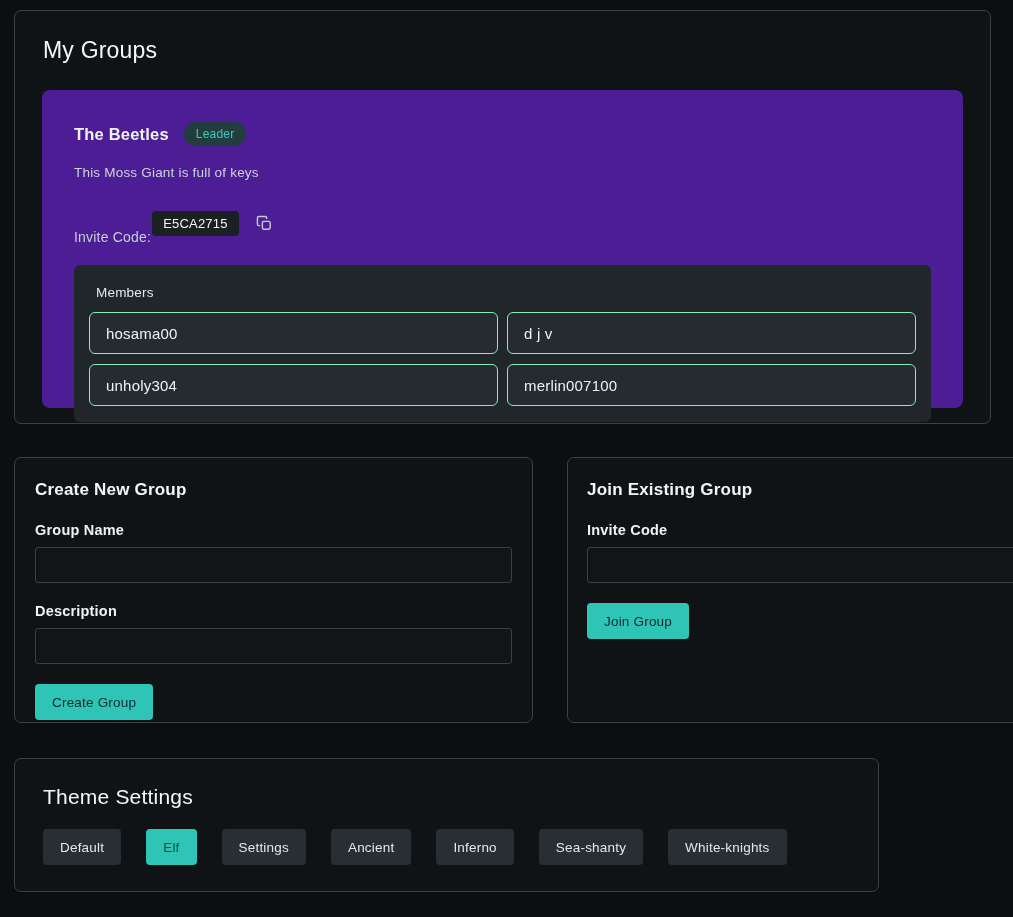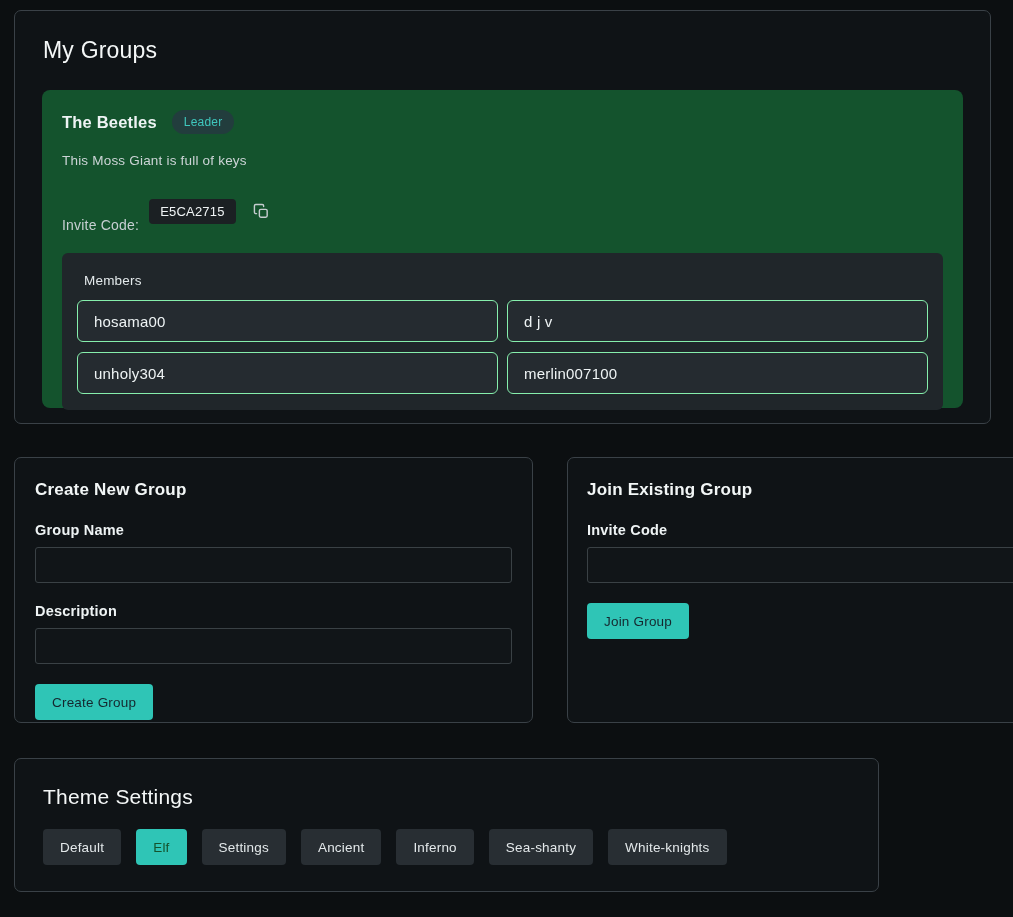--- a/index.html
+++ b/index.html
@@ -14,39 +14,39 @@
   .panel {
     position: absolute;
     background: #0f1316;
     border: 1px solid #3a4147;
     border-radius: 7px;
   }
   
   .sec-groups { left: 14px; top: 10px; width: 977px; height: 414px; padding: 24px 27px; }
   .sec-groups h1 { font-size: 23px; font-weight: 500; color: #f4f7f7; margin: 2px 0 26px 1px; }
   .group-card {
-    background: #14532d;
+    background: #4c1d95;
     border-radius: 8px;
-    padding: 20px;
+    padding: 32px;
     height: 318px;
   }
   .group-head { display: flex; align-items: center; gap: 15px; }
   .group-name { font-size: 16.5px; font-weight: 600; color: #eef4f4; }
   .badge {
     background: #223d3d;
     color: #3fc8bd;
     font-size: 12px;
     padding: 5px 12px;
     border-radius: 999px;
   }
   .group-desc { margin-top: 19px; font-size: 13.5px; color: #ccd4d6; }
   .invite-row { margin-top: 21px; display: flex; align-items: center; }
   .invite-label { font-size: 14px; color: #c7cfd2; margin-top: 28px; }
   .invite-chip {
-    margin-left: 10px;
+    margin-left: 1px;
     background: #1b2023;
     border-radius: 4px;
     padding: 5px 11px;
     font-size: 13px;
     color: #f0f4f5;
   }
   .copy-btn {
     margin-left: 17px;
     background: none; border: none; cursor: pointer;
     display: flex; align-items: center;
@@ -97,21 +97,21 @@
     height: 36px;
     padding: 0 17px;
     font-size: 13.5px;
     font-family: inherit;
     letter-spacing: .2px;
     cursor: pointer;
   }
   
   .sec-theme { left: 14px; top: 758px; width: 865px; height: 134px; padding: 26px 28px; }
   .sec-theme h1 { font-size: 21px; font-weight: 500; color: #f4f7f7; margin-bottom: 20px; }
-  .theme-row { display: flex; gap: 15px; }
+  .theme-row { display: flex; gap: 25px; }
   .theme-btn {
     background: #282e33;
     color: #e3e8ea;
     border: none;
     border-radius: 4px;
     height: 36px;
     padding: 0 17px;
     font-size: 13.5px;
     font-family: inherit;
     letter-spacing: .2px;

